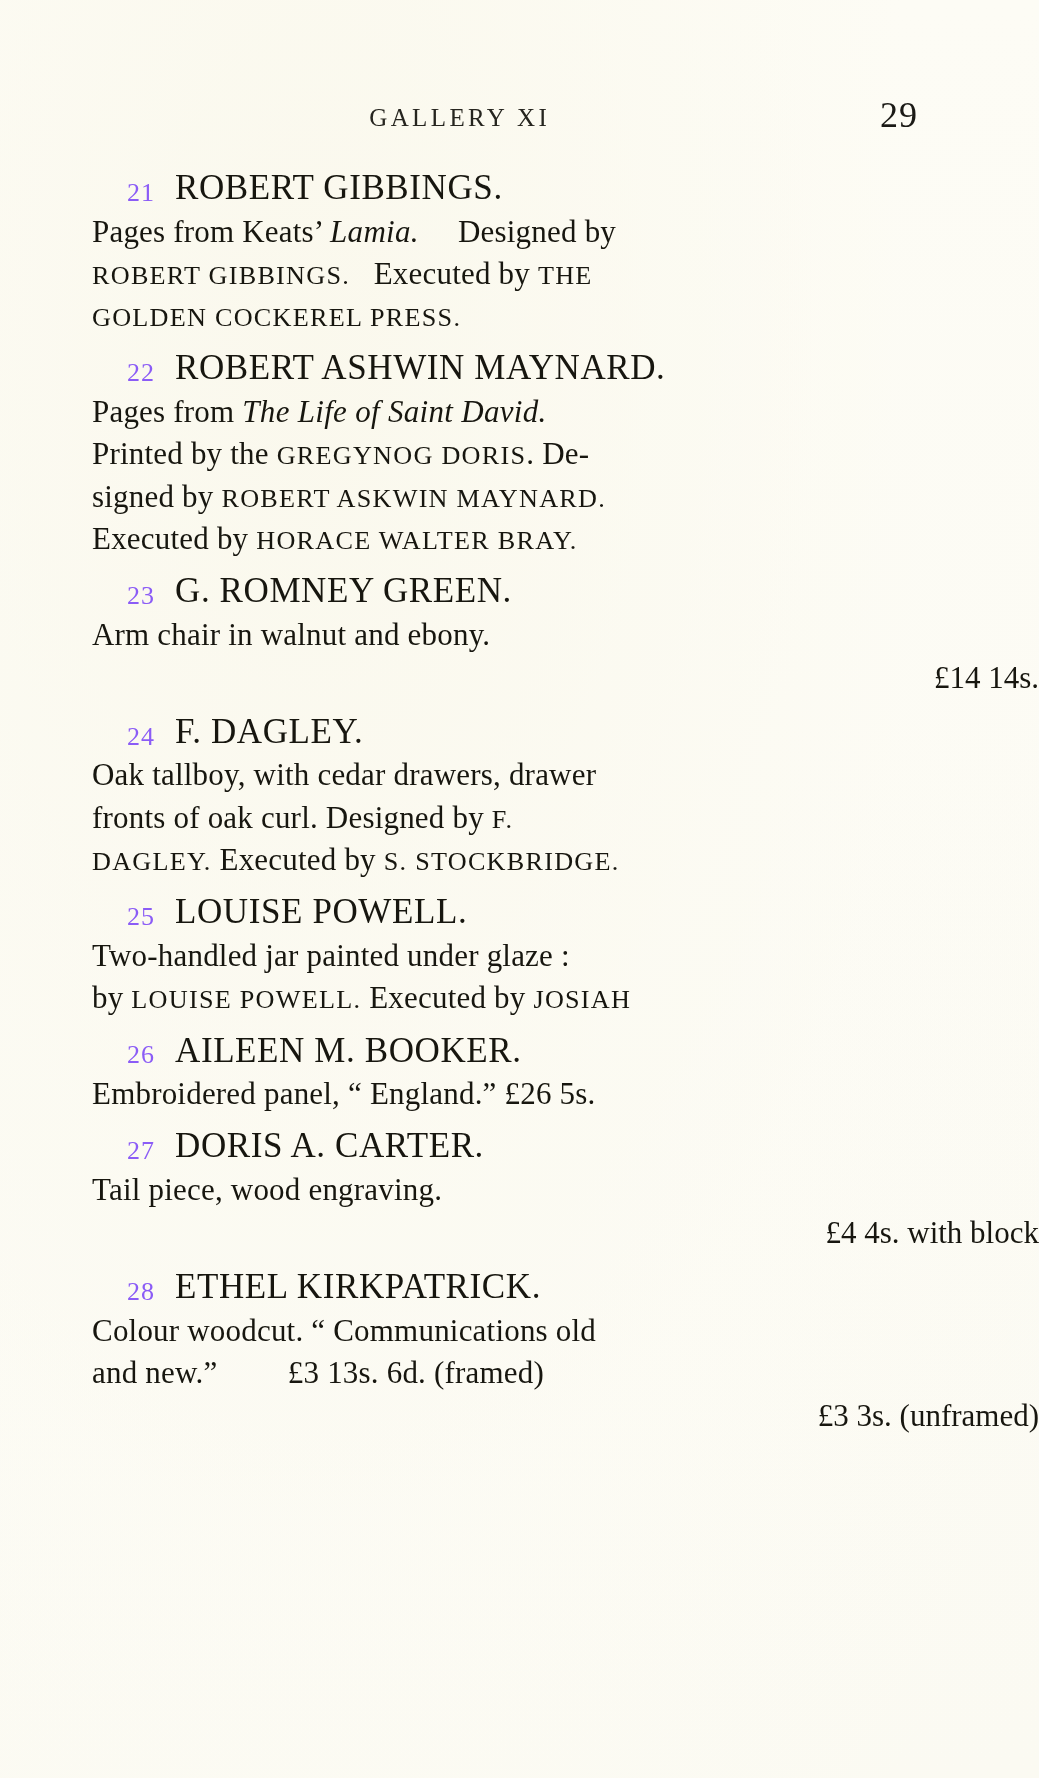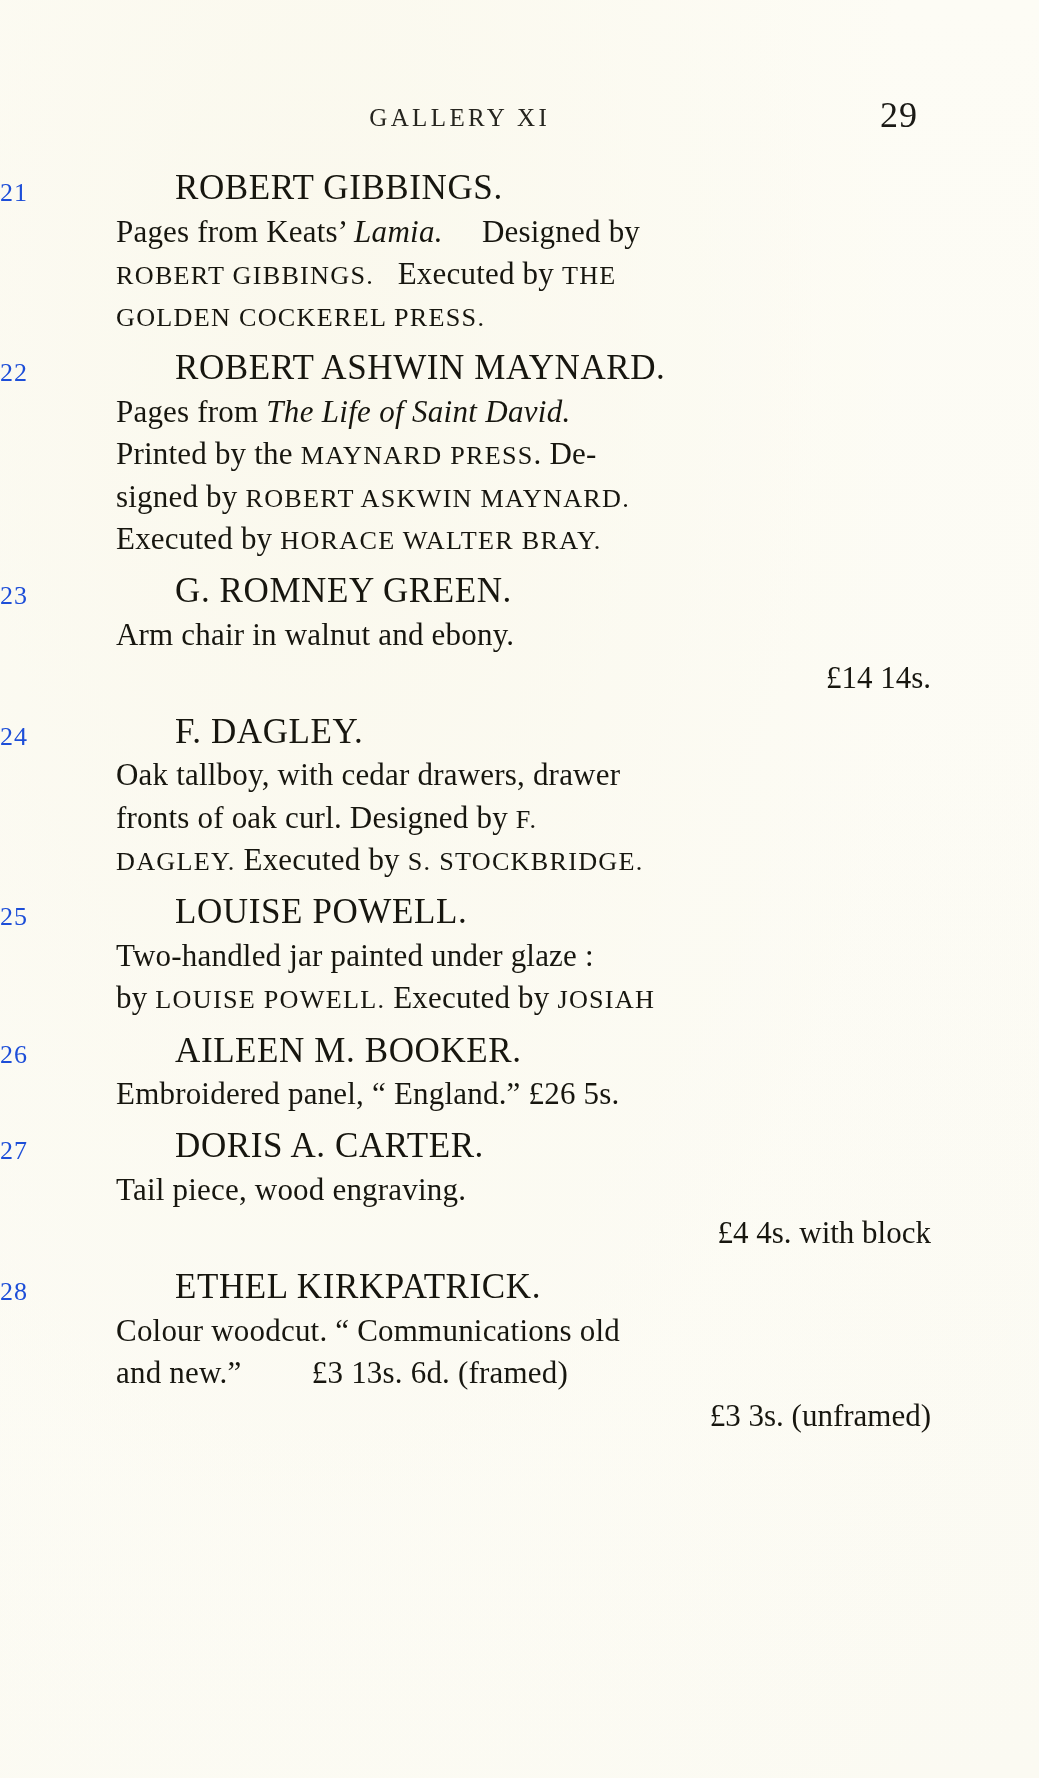--- a/index.html
+++ b/index.html
@@ -81,28 +81,28 @@
     line-height: 1.30;
     color: #17160f;
     padding-left: 175px;
     letter-spacing: 0.6px;
   }
   .entry-num {
     position: absolute;
     left: 0;
     bottom: 1px;
     width: 155px;
-    text-align: left;
+    text-align: right;
     font-size: 26px;
     letter-spacing: 1px;
-    color: #1d4ed8;
+    color: #8b5cf6;
   }
   .entry-body {
     margin: 0;
-    padding-left: 116px;
+    padding-left: 92px;
     padding-right: 108px;
     font-size: 31px;
     line-height: 1.365;
     color: #17160f;
   }
   .line {
     display: block;
     white-space: nowrap;
   }
   
@@ -113,21 +113,20 @@
     font-size: 0.845em;
     letter-spacing: 1.25px;
   }
   .it {
     font-style: italic;
     letter-spacing: 0.3px;
   }
   .price-line {
     display: block;
     text-align: right;
-    padding-right: 108px;
     font-size: 31px;
     line-height: 1.45;
     color: #17160f;
     white-space: nowrap;
   }
 </style>
 </head>
 <body>
 
 <div class="page"></div>
@@ -145,21 +144,21 @@
         <div class="entry-body">
           <span class="line spread"><span>Pages from Keats’ </span><span class="it">Lamia.</span><span>  Designed by</span></span>
           <span class="line spread"><span class="sc">ROBERT  GIBBINGS.</span><span>  Executed  by </span><span class="sc">THE</span></span>
           <span class="line spread"><span class="sc">GOLDEN  COCKEREL  PRESS.</span></span>
         </div>
       </div>
       <div class="entry">
         <div class="entry-head">ROBERT ASHWIN MAYNARD.<span class="entry-num">22</span></div>
         <div class="entry-body">
           <span class="line spread"><span>Pages  from  </span><span class="it">The  Life  of  Saint  David.</span></span>
-          <span class="line spread"><span>Printed  by  the  </span><span class="sc">MAYNARD PRESS</span><span>.   De-</span></span>
+          <span class="line spread"><span>Printed  by  the  </span><span class="sc">GREGYNOG DORIS</span><span>.   De-</span></span>
           <span class="line spread"><span>signed  by  </span><span class="sc">ROBERT  ASKWIN  MAYNARD.</span></span>
           <span class="line spread"><span>Executed  by  </span><span class="sc">HORACE  WALTER  BRAY.</span></span>
         </div>
       </div>
       <div class="entry">
         <div class="entry-head">G. ROMNEY GREEN.<span class="entry-num">23</span></div>
         <div class="entry-body">
           <span class="line spread"><span>Arm chair in walnut and ebony.</span></span>
         </div>
         <div class="price-line">£14 14s.</div>

